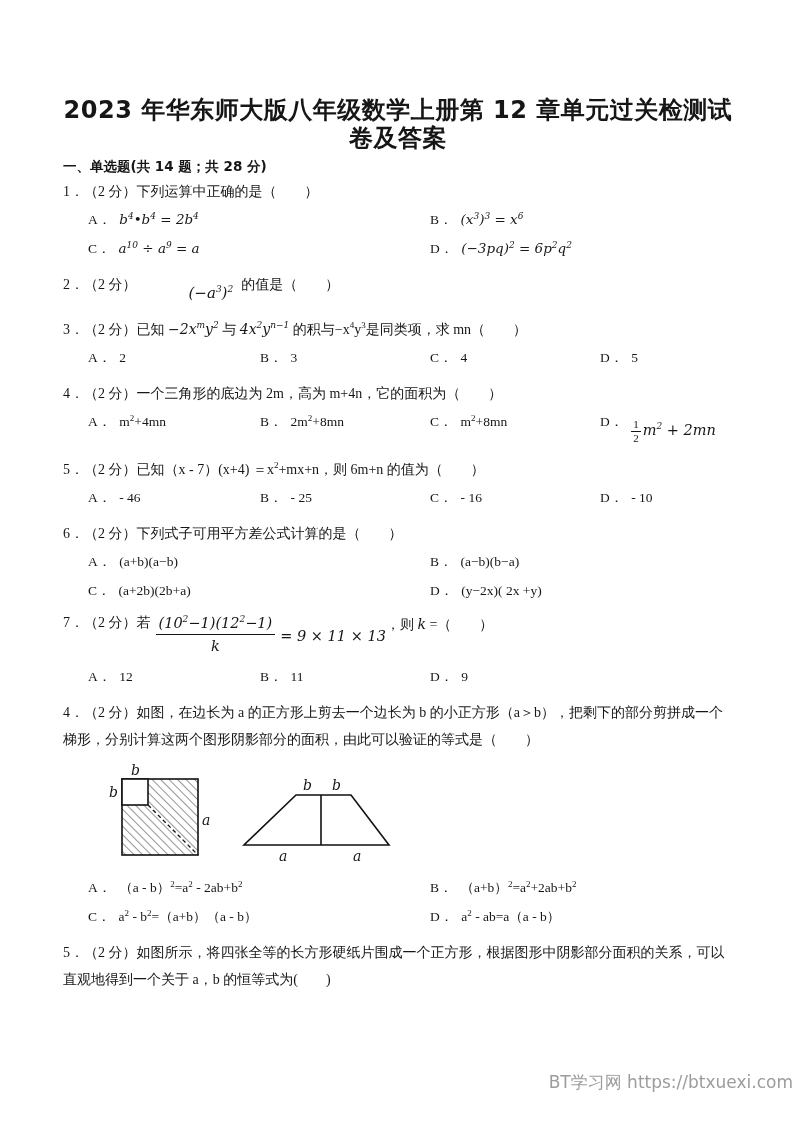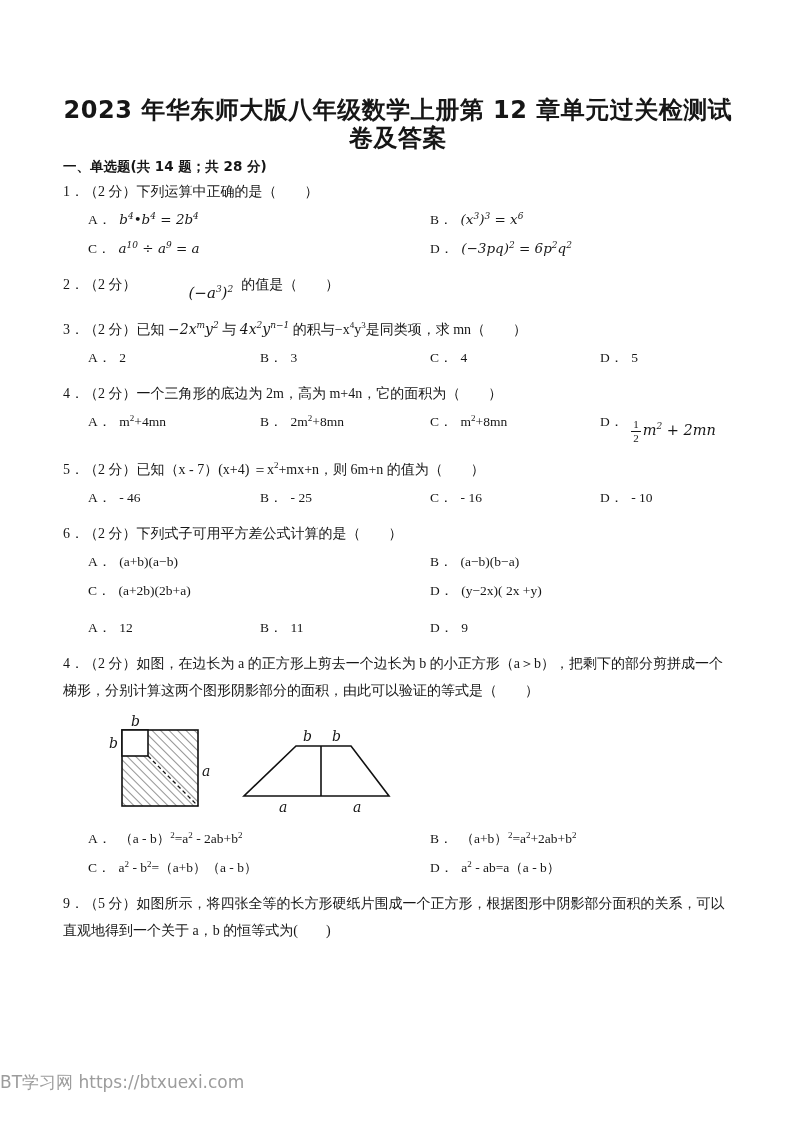--- a/index.html
+++ b/index.html
@@ -65,21 +65,21 @@
   .bigfrac .fd { padding-top: 1px; }
   .q7-eq { margin-top: 13px; font-size: 14.5px; }
   .q7-suffix { margin-top: 1px; }
 
   
   .figure-row { display: flex; align-items: flex-end; gap: 26px; margin: 10px 0 6px 38px; }
   svg text { font-family: "DejaVu Serif", serif; font-style: italic; font-size: 14px; fill: #161616; }
 
   .footer {
     position: absolute; bottom: 28px; left: 0; width: 100%;
-    text-align: left;
+    text-align: right;
     font-family: "DejaVu Sans", "Liberation Sans", sans-serif;
     font-size: 17px; color: #9c9c9c;
   }
 </style>
 </head>
 <body>
 
 <div class="page">
 
   <h1 class="title">2023 年华东师大版八年级数学上册第 12 章单元过关检测试卷及答案</h1>
@@ -137,20 +137,29 @@
     <p class="stem">6．（2 分）下列式子可用平方差公式计算的是（　　）</p>
     <div class="opts cols-2">
       <div class="opt"><span class="olabel">A．</span><span>(a+b)(a−b)</span></div>
       <div class="opt"><span class="olabel">B．</span><span>(a−b)(b−a)</span></div>
       <div class="opt"><span class="olabel">C．</span><span>(a+2b)(2b+a)</span></div>
       <div class="opt"><span class="olabel">D．</span><span>(y−2x)( 2x +y)</span></div>
     </div>
   </div>
 
   <div class="question">
+    <div class="q7-stem">
+      <span>7．（2 分）若</span>
+      <span class="bigfrac math">
+        <span class="fn">(10<sup>2</sup>−1)(12<sup>2</sup>−1)</span>
+        <span class="fd">k</span>
+      </span>
+      <span class="q7-eq math">= 9 × 11 × 13</span>
+      <span class="q7-suffix">，则 <span class="math">k</span> =（　　）</span>
+    </div>
     <div class="opts cols-4">
       <div class="opt"><span class="olabel">A．</span><span>12</span></div>
       <div class="opt"><span class="olabel">B．</span><span>11</span></div>
       <div class="opt"><span class="olabel">D．</span><span>9</span></div>
     </div>
   </div>
 
   <div class="question">
     <p class="stem">4．（2 分）如图，在边长为 a 的正方形上剪去一个边长为 b 的小正方形（a＞b），把剩下的部分剪拼成一个梯形，分别计算这两个图形阴影部分的面积，由此可以验证的等式是（　　）</p>
 
@@ -181,20 +190,20 @@
 
     <div class="opts cols-2">
       <div class="opt"><span class="olabel">A．</span><span>（a - b）<sup>2</sup>=a<sup>2</sup> - 2ab+b<sup>2</sup></span></div>
       <div class="opt"><span class="olabel">B．</span><span>（a+b）<sup>2</sup>=a<sup>2</sup>+2ab+b<sup>2</sup></span></div>
       <div class="opt"><span class="olabel">C．</span><span>a<sup>2</sup> - b<sup>2</sup>=（a+b）（a - b）</span></div>
       <div class="opt"><span class="olabel">D．</span><span>a<sup>2</sup> - ab=a（a - b）</span></div>
     </div>
   </div>
 
   <div class="question">
-    <p class="stem">9．（5 分）如图所示，将四张全等的长方形硬纸片围成一个正方形，根据图形中阴影部分面积的关系，可以直观地得到一个关于 a，b 的恒等式为(　　)</p>
+    <p class="stem">5．（2 分）如图所示，将四张全等的长方形硬纸片围成一个正方形，根据图形中阴影部分面积的关系，可以直观地得到一个关于 a，b 的恒等式为(　　)</p>
   </div>
 
 </div>
 
 <div class="footer">
   <span>BT学习网 https://btxuexi.com</span>
 </div>
 
 </body></html>

